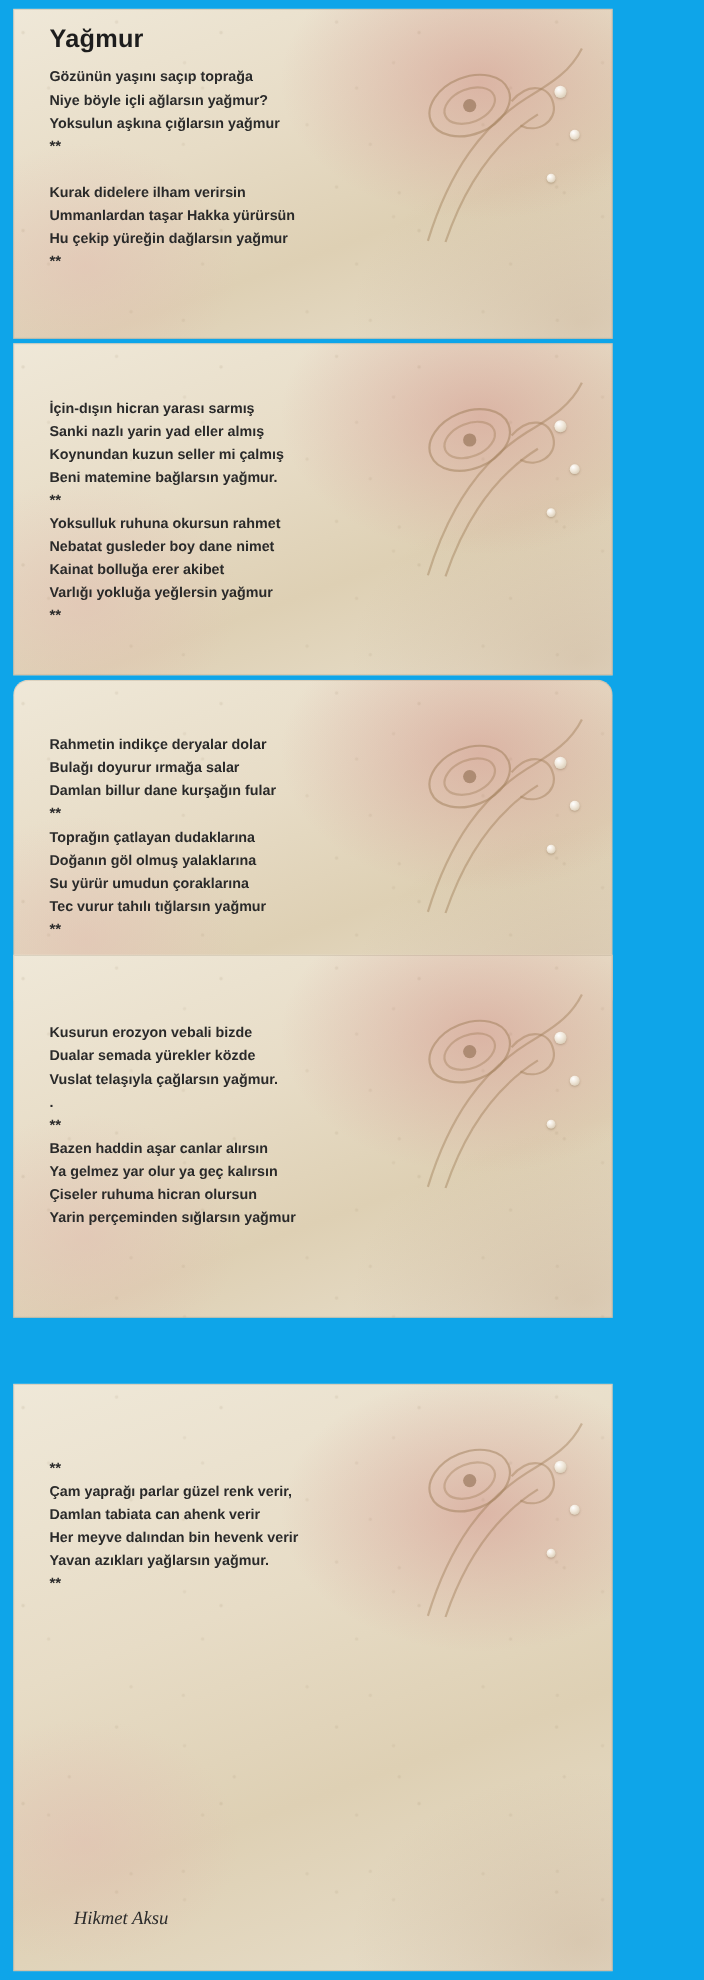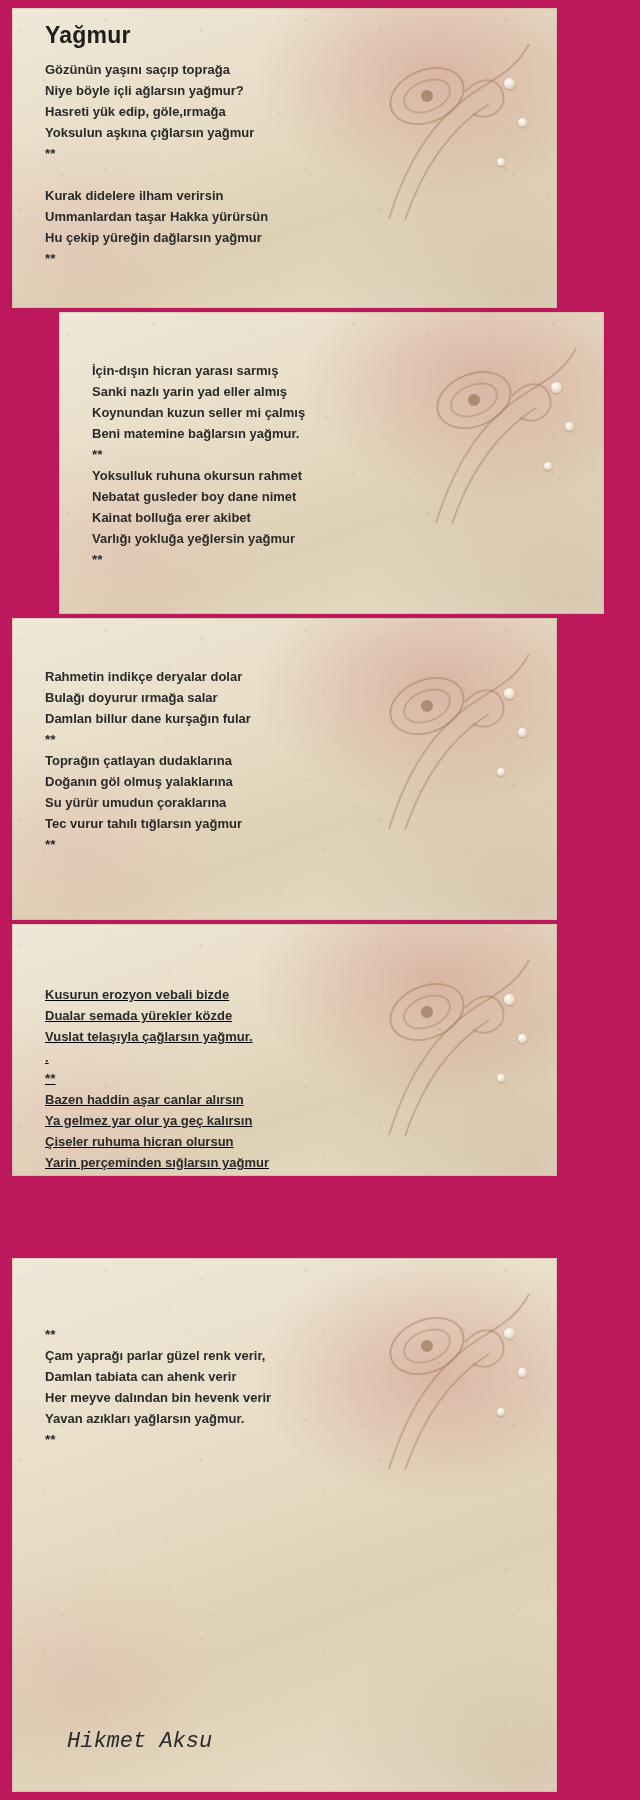--- a/index.html
+++ b/index.html
@@ -7,21 +7,21 @@
     padding: 0;
     background: #d9dde2;
   }
   body {
     font-family: "Liberation Sans", sans-serif;
   }
   .page {
     position: relative;
     width: 640px;
     height: 1800px;
-    background: #be185d;
+    background: #0ea5e9;
     overflow: hidden;
   }
   
   .panel {
     position: absolute;
     left: 12px;
     width: 545px;
     background:
       radial-gradient(ellipse 260px 180px at 78% 22%, rgba(210,150,140,0.55) 0%, rgba(210,150,140,0.0) 70%),
       radial-gradient(ellipse 200px 160px at 12% 78%, rgba(226,186,176,0.45) 0%, rgba(226,186,176,0) 70%),
@@ -86,24 +86,24 @@
     font-size: 13.5px;
     line-height: 21px;
     color: #2a2a2a;
     font-weight: bold;
   }
   .author {
     position: absolute;
     left: 55px;
     bottom: 38px;
     z-index: 4;
-    font-size: 22px;
+    font-size: 17px;
     font-style: italic;
     color: #2b2b2b;
-    font-family: Liberation Mono, monospace;
+    font-family: Liberation Serif, serif;
   }
 </style>
 </head>
 <body>
 
 <div class="page">
 
   <div class="panel" style="top:8px; height:300px;">
     <svg class="ornament" viewBox="0 0 170 190">
       <g fill="none" stroke="rgba(150,115,75,0.45)" stroke-width="2">
@@ -116,33 +116,32 @@
       <circle cx="58" cy="62" r="6" fill="rgba(120,85,55,0.55)"></circle>
     </svg>
     <div class="pearl" style="width:11px;height:11px;right:42px;top:70px;"></div>
     <div class="pearl" style="width:9px;height:9px;right:30px;top:110px;"></div>
     <div class="pearl" style="width:8px;height:8px;right:52px;top:150px;"></div>
     <div class="text-col">
       <h1 class="poem-title">Yağmur</h1>
       <div>
         <div class="line">Gözünün yaşını saçıp toprağa</div>
         <div class="line">Niye böyle içli ağlarsın yağmur?</div>
-        <div class="line">Hasreti yük edip, göle,ırmağa</div>
         <div class="line">Yoksulun aşkına çığlarsın yağmur</div>
         <div class="sep">**</div>
         <div class="line">&nbsp;</div>
         <div class="line">Kurak didelere ilham verirsin</div>
         <div class="line">Ummanlardan taşar Hakka yürürsün</div>
         <div class="line">Hu çekip yüreğin dağlarsın yağmur</div>
         <div class="sep">**</div>
       </div>
     </div>
   </div>
 
-  <div class="panel" style="top:312px; height:302px;margin-left:47px;">
+  <div class="panel" style="top:312px; height:302px;">
     <svg class="ornament" viewBox="0 0 170 190">
       <g fill="none" stroke="rgba(150,115,75,0.45)" stroke-width="2">
         <path d="M20 185 C40 120 70 80 110 55 C135 40 150 30 160 10"></path>
         <path d="M36 186 C55 130 85 92 120 70"></path>
         <ellipse cx="58" cy="62" rx="38" ry="26" transform="rotate(-22 58 62)" stroke="rgba(150,115,75,0.5)"></ellipse>
         <ellipse cx="58" cy="62" rx="24" ry="15" transform="rotate(-22 58 62)" stroke="rgba(150,115,75,0.4)"></ellipse>
         <path d="M96 58 C112 40 130 44 134 60 C138 76 120 88 104 80"></path>
       </g>
       <circle cx="58" cy="62" r="6" fill="rgba(120,85,55,0.55)"></circle>
     </svg>
@@ -158,21 +157,21 @@
         <div class="sep">**</div>
         <div class="line">Yoksulluk ruhuna okursun rahmet</div>
         <div class="line">Nebatat gusleder boy dane nimet</div>
         <div class="line">Kainat bolluğa erer akibet</div>
         <div class="line">Varlığı yokluğa yeğlersin yağmur</div>
         <div class="sep">**</div>
       </div>
     </div>
   </div>
 
-  <div class="panel" style="top:618px; height:302px;">
+  <div class="panel" style="top:618px; height:302px;border-radius:14px;">
     <svg class="ornament" viewBox="0 0 170 190">
       <g fill="none" stroke="rgba(150,115,75,0.45)" stroke-width="2">
         <path d="M20 185 C40 120 70 80 110 55 C135 40 150 30 160 10"></path>
         <path d="M36 186 C55 130 85 92 120 70"></path>
         <ellipse cx="58" cy="62" rx="38" ry="26" transform="rotate(-22 58 62)" stroke="rgba(150,115,75,0.5)"></ellipse>
         <ellipse cx="58" cy="62" rx="24" ry="15" transform="rotate(-22 58 62)" stroke="rgba(150,115,75,0.4)"></ellipse>
         <path d="M96 58 C112 40 130 44 134 60 C138 76 120 88 104 80"></path>
       </g>
       <circle cx="58" cy="62" r="6" fill="rgba(120,85,55,0.55)"></circle>
     </svg>
@@ -187,21 +186,21 @@
         <div class="sep">**</div>
         <div class="line">Toprağın çatlayan dudaklarına</div>
         <div class="line">Doğanın göl olmuş yalaklarına</div>
         <div class="line">Su yürür umudun çoraklarına</div>
         <div class="line">Tec vurur tahılı tığlarsın yağmur</div>
         <div class="sep">**</div>
       </div>
     </div>
   </div>
 
-  <div class="panel" style="top:924px; height:252px;text-decoration:underline;">
+  <div class="panel" style="top:868px; height:330px;">
     <svg class="ornament" viewBox="0 0 170 190">
       <g fill="none" stroke="rgba(150,115,75,0.45)" stroke-width="2">
         <path d="M20 185 C40 120 70 80 110 55 C135 40 150 30 160 10"></path>
         <path d="M36 186 C55 130 85 92 120 70"></path>
         <ellipse cx="58" cy="62" rx="38" ry="26" transform="rotate(-22 58 62)" stroke="rgba(150,115,75,0.5)"></ellipse>
         <ellipse cx="58" cy="62" rx="24" ry="15" transform="rotate(-22 58 62)" stroke="rgba(150,115,75,0.4)"></ellipse>
         <path d="M96 58 C112 40 130 44 134 60 C138 76 120 88 104 80"></path>
       </g>
       <circle cx="58" cy="62" r="6" fill="rgba(120,85,55,0.55)"></circle>
     </svg>

